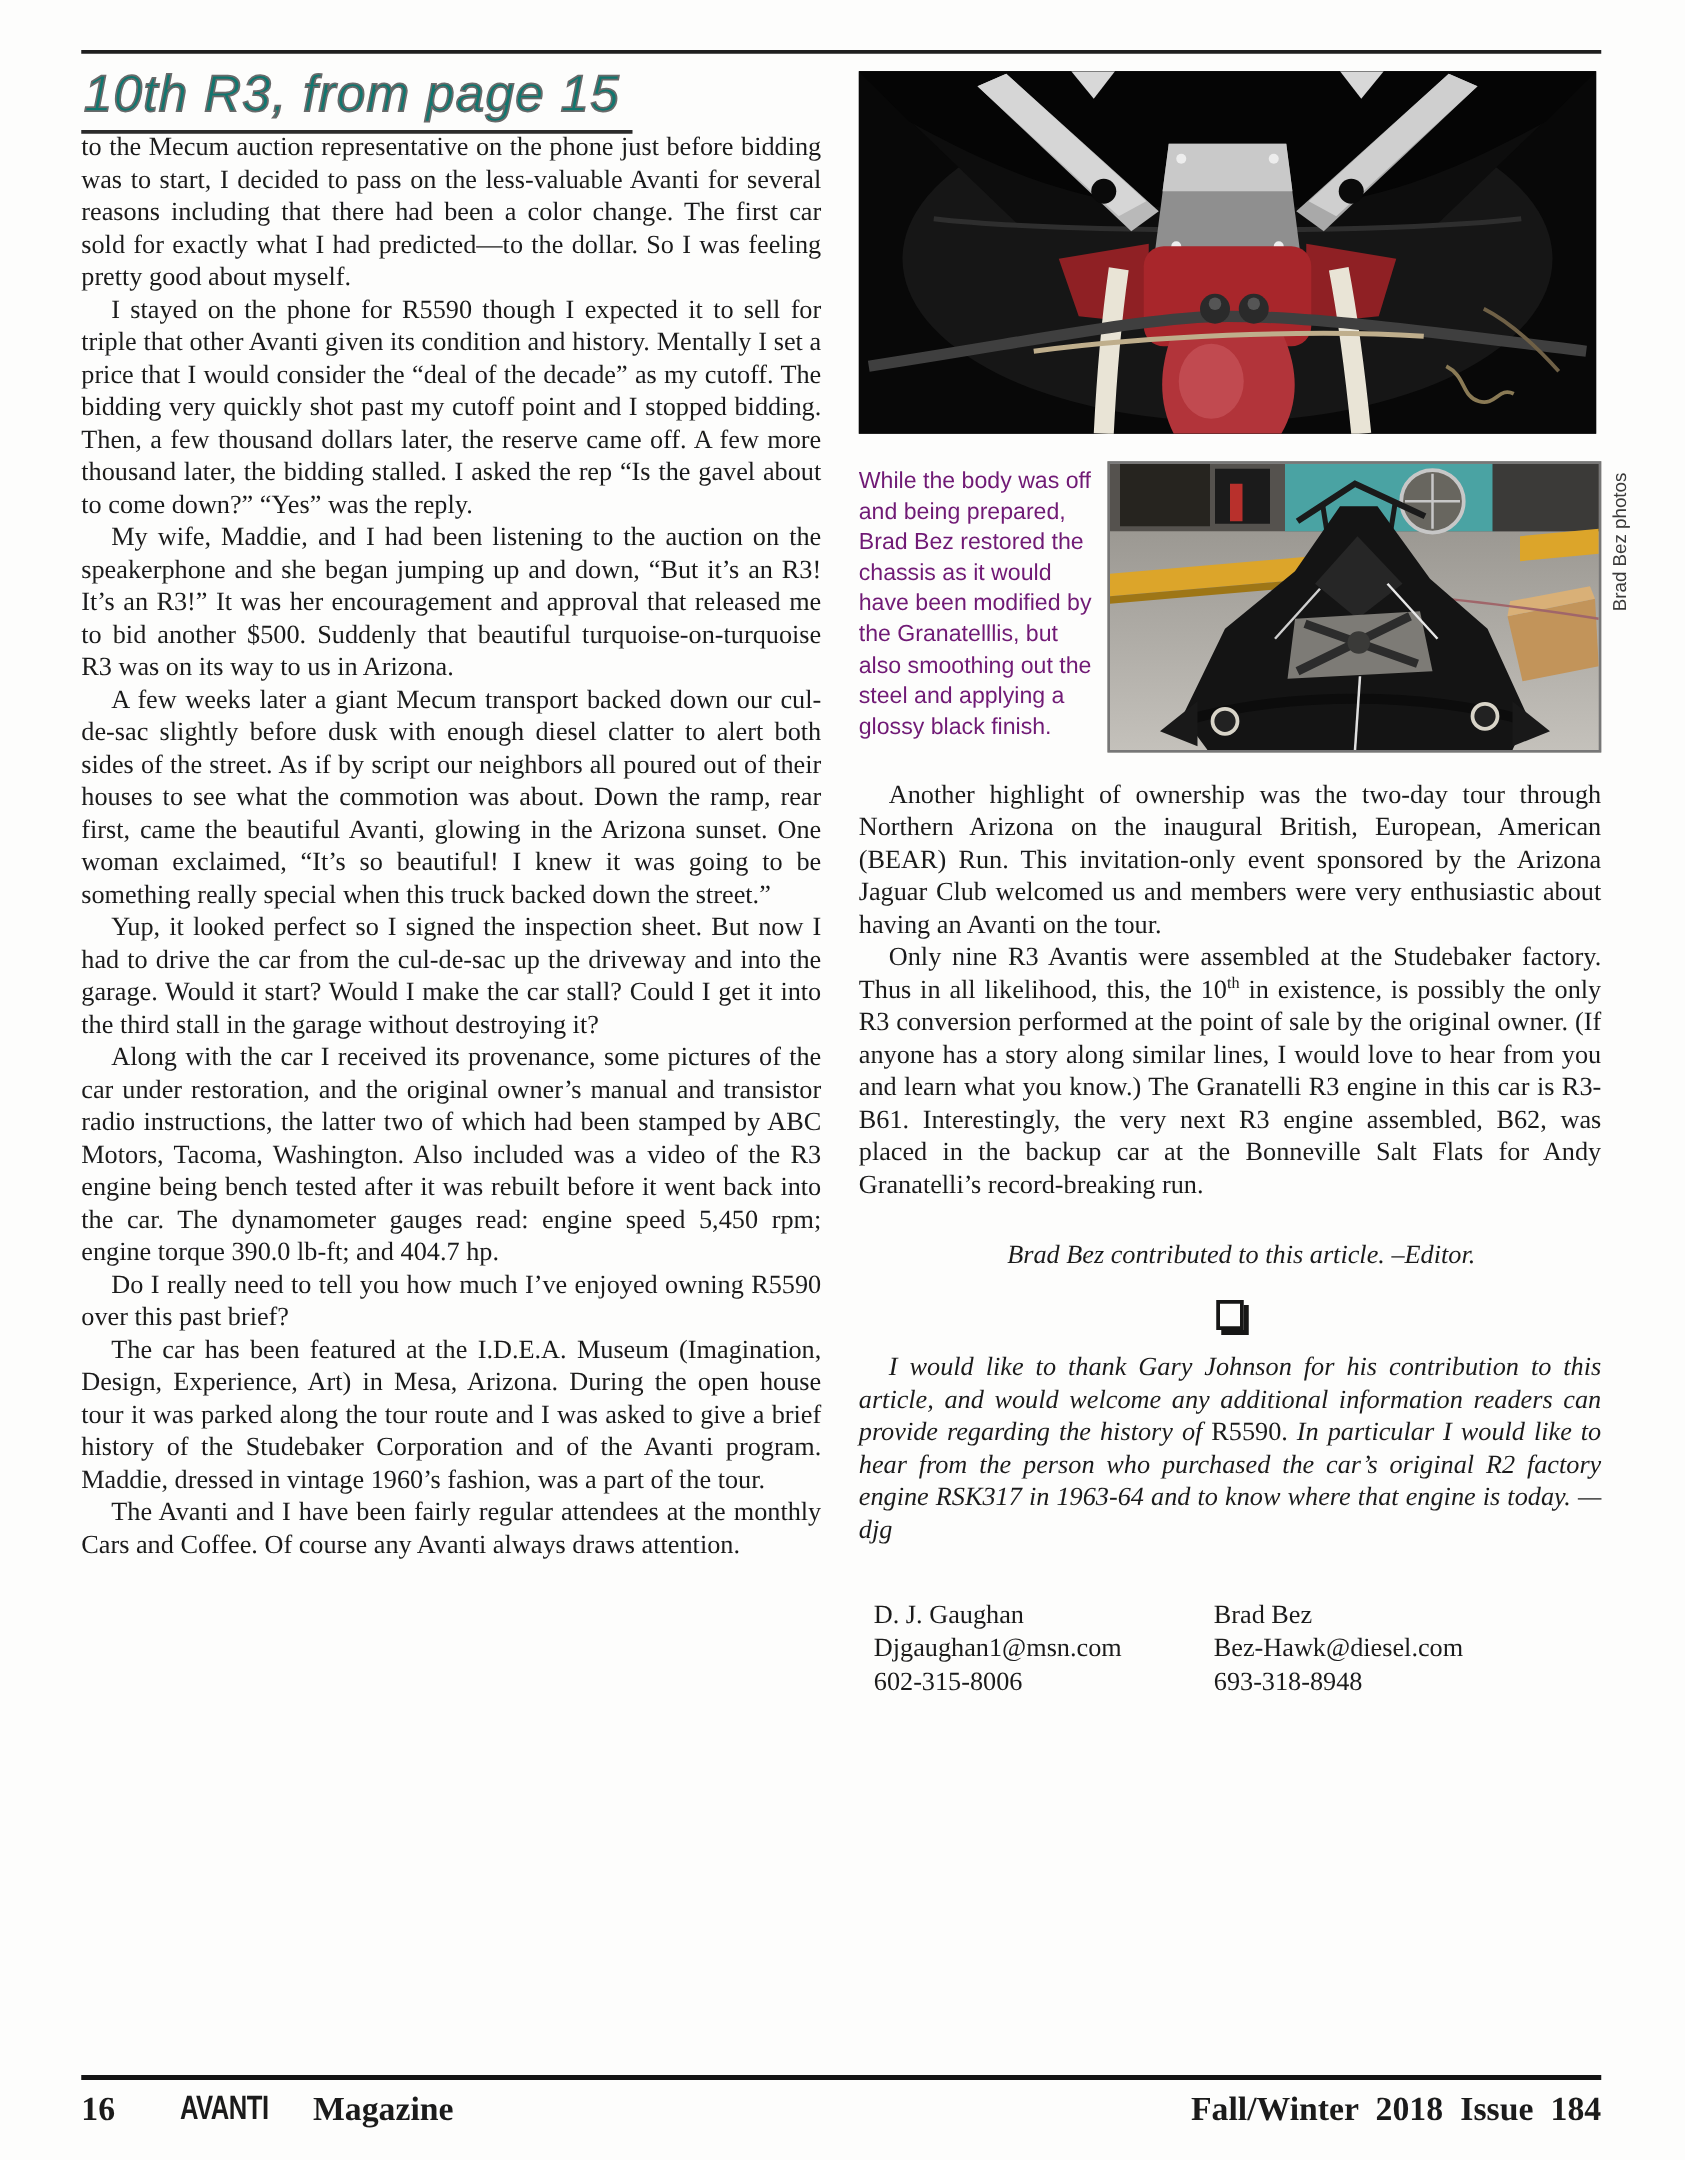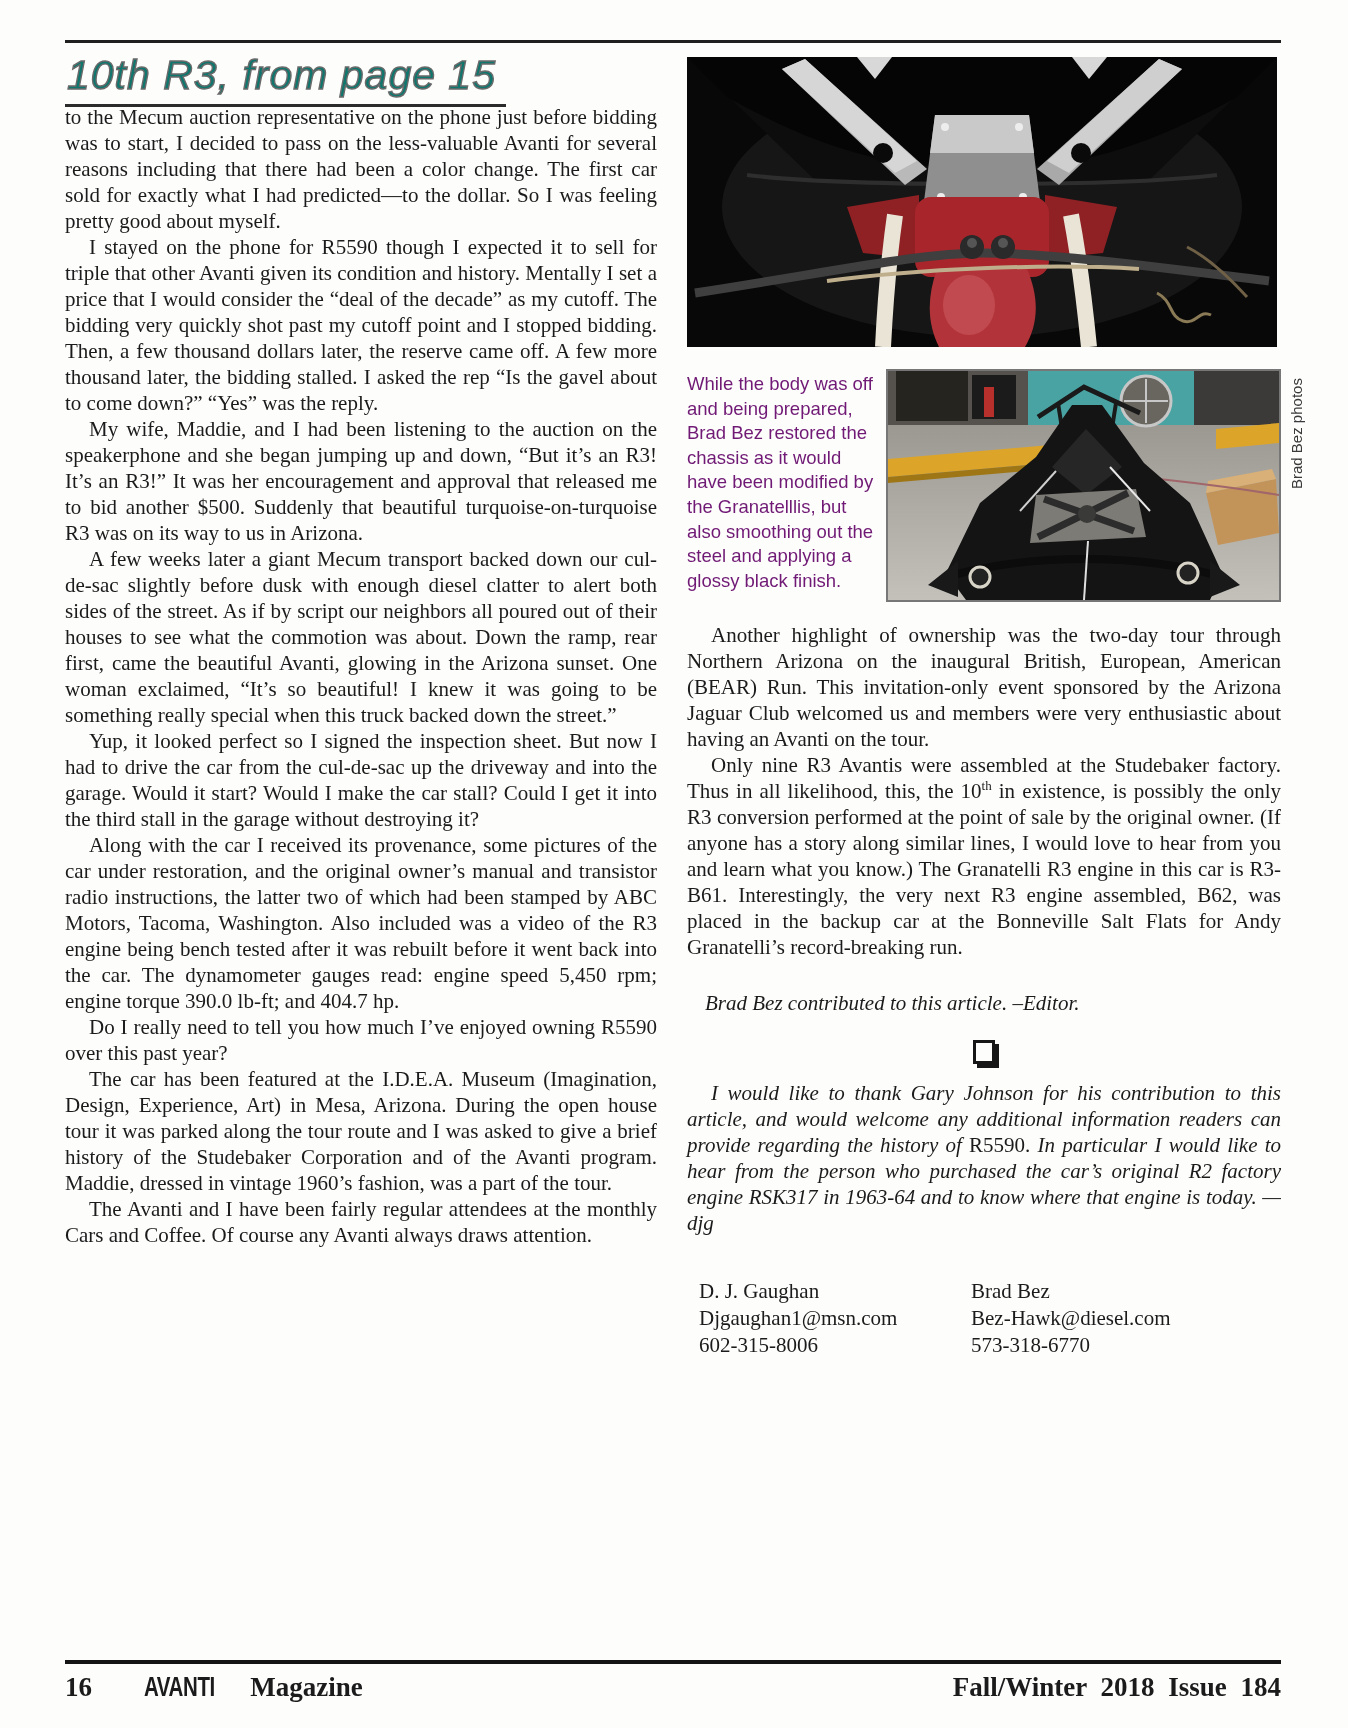--- a/index.html
+++ b/index.html
@@ -46,21 +46,21 @@
     font-family:"Liberation Sans", sans-serif;
     font-size:15px;color:#3a3a3a;white-space:nowrap;
     transform:rotate(-90deg);transform-origin:left top;
   }
   .col-right{
     position:absolute;left:687px;top:622px;width:594px;
     font-size:21px;line-height:26px;text-align:justify;
   }
   .editor-line{
     margin-top:30px !important;
-    font-style:italic;text-indent:18px !important;text-align:left;
+    font-style:italic;text-indent:18px !important;text-align:center;
   }
   .end-marker{
     width:16px;height:18px;margin:24px auto 16px auto;
     background:#fdfdfc;border:3px solid #161616;
     box-shadow:4px 4px 0 0 #161616;
   }
   .thanks{font-style:italic;}
   .thanks .roman{font-style:normal;}
   sup{font-size:13px;line-height:0;}
   .contacts{
@@ -94,21 +94,21 @@
 
   <h1 class="title">10th R3, from page 15</h1>
 
   <div class="col-left">
     <p class="first">to the Mecum auction representative on the phone just before bidding was to start, I decided to pass on the less-valuable Avanti for several reasons including that there had been a color change. The first car sold for exactly what I had predicted—to the dollar. So I was feeling pretty good about myself.</p>
     <p>I stayed on the phone for R5590 though I expected it to sell for triple that other Avanti given its condition and history. Mentally I set a price that I would consider the “deal of the decade” as my cutoff. The bidding very quickly shot past my cutoff point and I stopped bidding. Then, a few thousand dollars later, the reserve came off. A few more thousand later, the bidding stalled. I asked the rep “Is the gavel about to come down?” “Yes” was the reply.</p>
     <p>My wife, Maddie, and I had been listening to the auction on the speakerphone and she began jumping up and down, “But it’s an R3! It’s an R3!” It was her encouragement and approval that released me to bid another $500. Suddenly that beautiful turquoise-on-turquoise R3 was on its way to us in Arizona.</p>
     <p>A few weeks later a giant Mecum transport backed down our cul-de-sac slightly before dusk with enough diesel clatter to alert both sides of the street. As if by script our neighbors all poured out of their houses to see what the commotion was about. Down the ramp, rear first, came the beautiful Avanti, glowing in the Arizona sunset. One woman exclaimed, “It’s so beautiful! I knew it was going to be something really special when this truck backed down the street.”</p>
     <p>Yup, it looked perfect so I signed the inspection sheet. But now I had to drive the car from the cul-de-sac up the driveway and into the garage. Would it start? Would I make the car stall? Could I get it into the third stall in the garage without destroying it?</p>
     <p>Along with the car I received its provenance, some pictures of the car under restoration, and the original owner’s manual and transistor radio instructions, the latter two of which had been stamped by ABC Motors, Tacoma, Washington. Also included was a video of the R3 engine being bench tested after it was rebuilt before it went back into the car. The dynamometer gauges read: engine speed 5,450 rpm; engine torque 390.0 lb-ft; and 404.7 hp.</p>
-    <p>Do I really need to tell you how much I’ve enjoyed owning R5590 over this past year?</p>
+    <p>Do I really need to tell you how much I’ve enjoyed owning R5590 over this past brief?</p>
     <p>The car has been featured at the I.D.E.A. Museum (Imagination, Design, Experience, Art) in Mesa, Arizona. During the open house tour it was parked along the tour route and I was asked to give a brief history of the Studebaker Corporation and of the Avanti program. Maddie, dressed in vintage 1960’s fashion, was a part of the tour.</p>
     <p>The Avanti and I have been fairly regular attendees at the monthly Cars and Coffee. Of course any Avanti always draws attention.</p>
   </div>
 
   <div class="photo1">
     <svg width="590" height="290" viewBox="0 0 590 290" preserveAspectRatio="none">
       <rect x="0" y="0" width="590" height="290" fill="#080808"></rect>
       <ellipse cx="295" cy="150" rx="260" ry="130" fill="#161616"></ellipse>
       <path d="M0,0 L590,0 L460,125 L130,125 Z" fill="#0d0d0d"></path>
       <path d="M40,40 C140,95 200,110 295,112 C390,110 450,95 550,40 L590,0 L0,0 Z" fill="#050505"></path>
@@ -214,21 +214,21 @@
 
     <div class="contacts">
       <div class="contact">
         <span class="cline">D. J. Gaughan</span>
         <span class="cline">Djgaughan1@msn.com</span>
         <span class="cline">602-315-8006</span>
       </div>
       <div class="contact">
         <span class="cline">Brad Bez</span>
         <span class="cline">Bez-Hawk@diesel.com</span>
-        <span class="cline">573-318-6770</span>
+        <span class="cline">693-318-8948</span>
       </div>
     </div>
   </div>
 
   <div class="footer-rule"></div>
   <div class="footer">
     <span class="page-num">16</span>
     <span class="brand">AVANTI</span>
     <span class="brand-suffix">Magazine</span>
     <span class="issue">Fall/Winter 2018 Issue 184</span>

